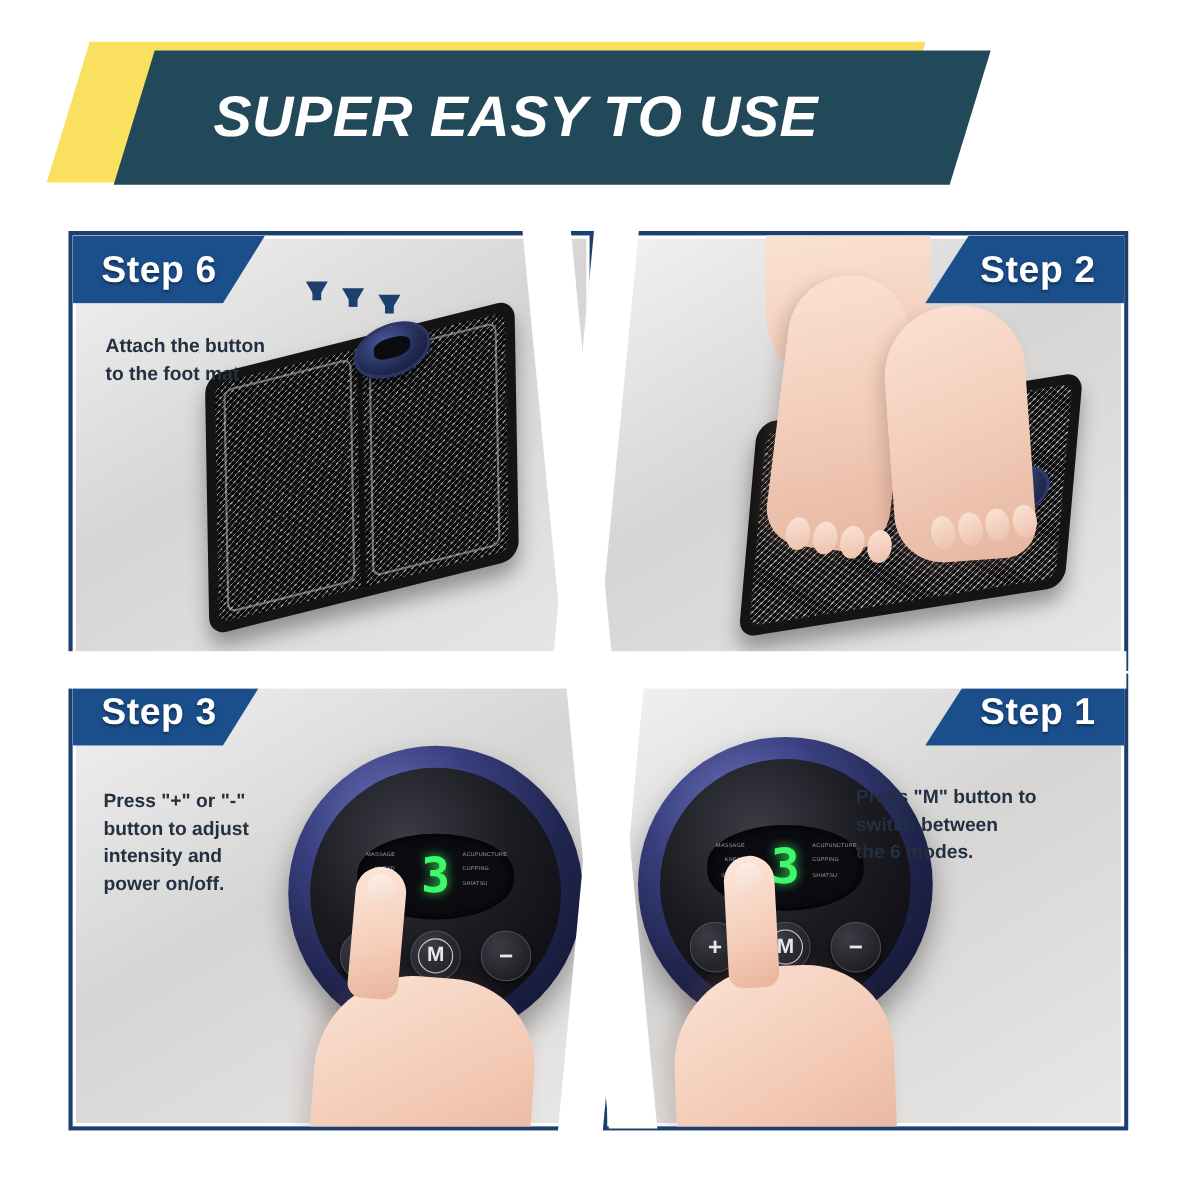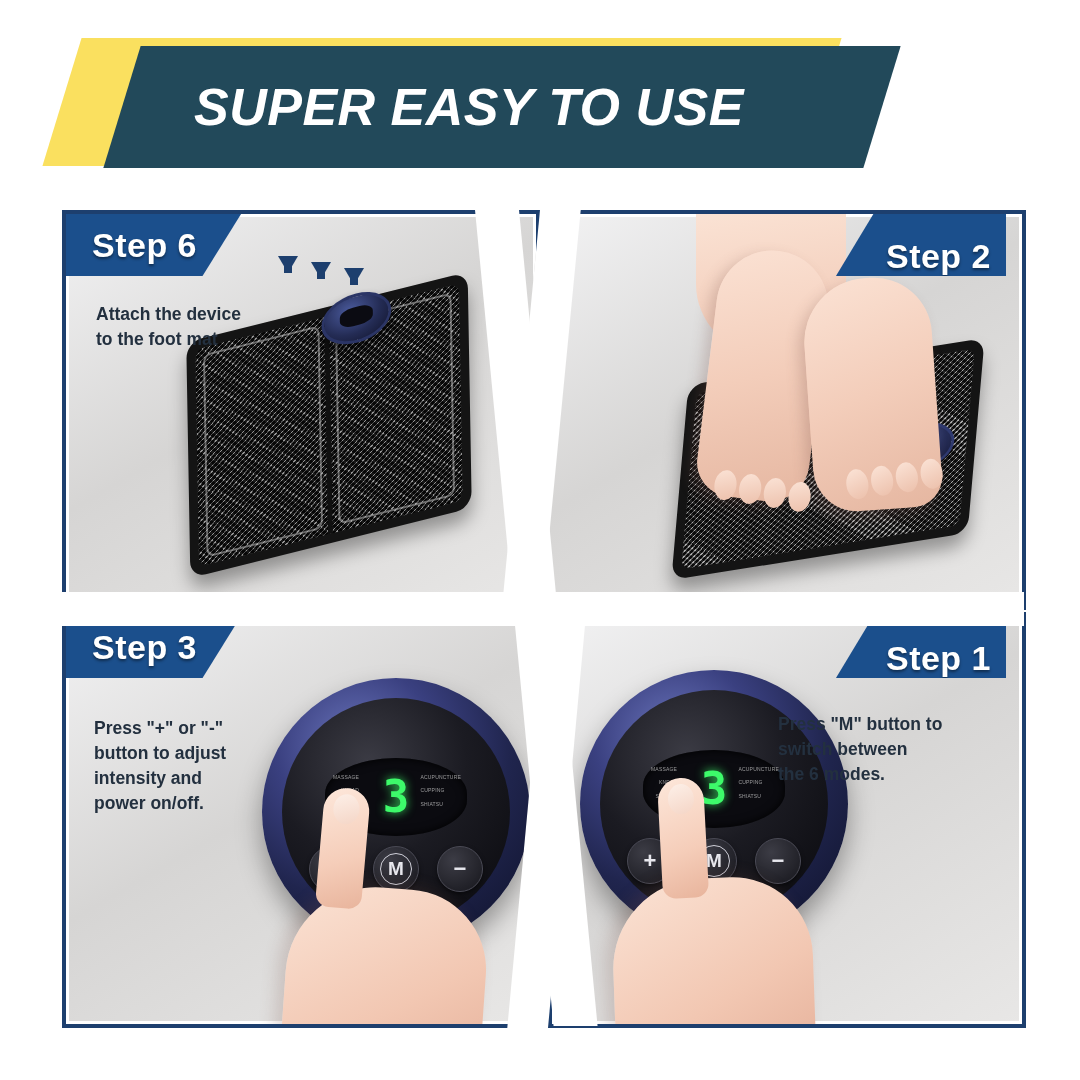--- a/index.html
+++ b/index.html
@@ -75,24 +75,23 @@
     display:flex;
     align-items:center;
     z-index:6;
   }
   .ribbon-left{
     left:0;
     padding:0 44px 0 26px;
     clip-path: polygon(0 0, 100% 0, 78% 100%, 0 100%);
   }
   .ribbon-right{
-    right:16px;
-    padding:0 15px 0 50px;
+    right:0;
+    padding:0 26px 0 50px;
     clip-path: polygon(22% 0, 100% 0, 100% 100%, 0 100%);
-    align-items: flex-end;
   }
   .ribbon span{
     color:#ffffff;
     font-size:34px;
     font-weight:bold;
     letter-spacing:0.5px;
     text-shadow:0 2px 3px rgba(0,0,0,.45);
     white-space:nowrap;
   }
 
@@ -383,21 +382,21 @@
       </div>
       <div class="arrows">
         <div class="arrow a1"></div>
         <div class="arrow a2"></div>
         <div class="arrow a3"></div>
       </div>
     </div>
     <div class="ribbon ribbon-left">
       <span>Step 6</span>
     </div>
-    <div class="caption cap-p1">Attach the device
+    <div class="caption cap-p1">Attach the button
 to the foot mat</div>
   </div>
 
   <div class="panel p2">
     <div class="photo">
       <div class="mat2">
         <div class="mat-body"></div>
         <div class="mat-inner"></div>
         <div class="device-on-mat2"></div>
       </div>

